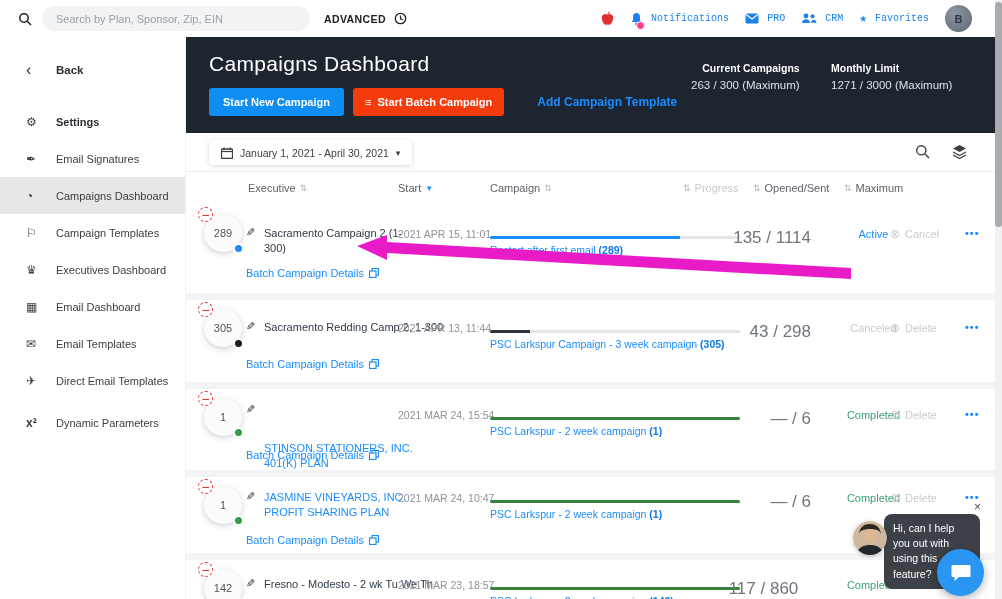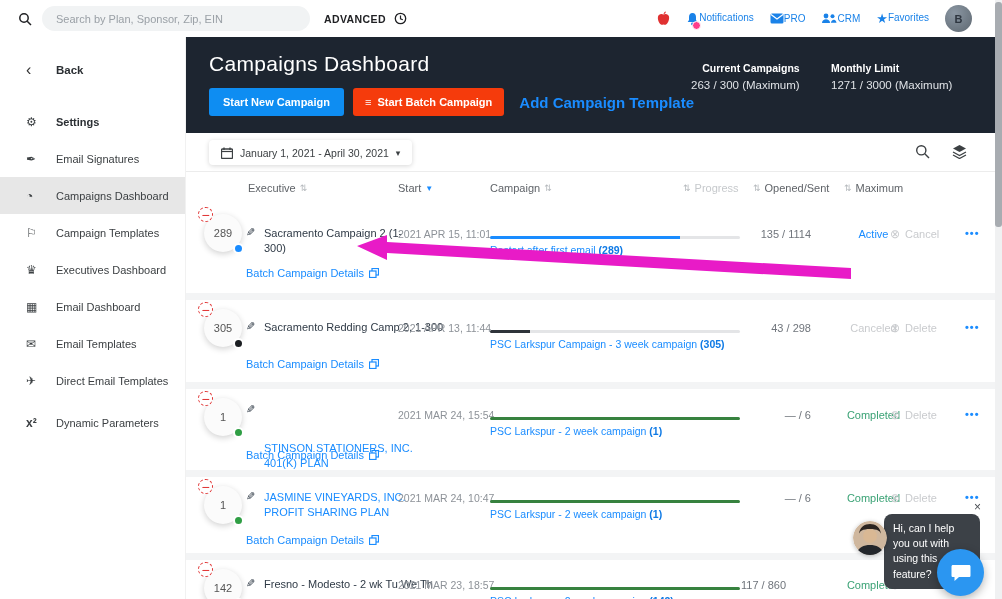--- a/index.html
+++ b/index.html
@@ -6,21 +6,21 @@
   html,body { width:1002px; height:599px; overflow:hidden; font-family:"Liberation Sans",sans-serif; background:#fff; position:relative; }
 
   
   .topbar { position:absolute; top:0; left:0; width:1002px; height:37px; background:#fff; display:flex; align-items:center; z-index:30; }
   .tb-search-icon { margin-left:18px; display:flex; }
   .tb-search-pill { margin-left:10px; width:268px; height:25px; border:none; outline:none; background:#f1f3f4; border-radius:13px; padding:0 14px; font-size:11px; color:#5f6368; font-family:"Liberation Sans",sans-serif; }
   .tb-search-pill::placeholder { color:#9aa0a6; }
   .tb-advanced { margin-left:14px; font-size:10.5px; font-weight:bold; color:#202124; letter-spacing:.4px; cursor:pointer; }
   .tb-clock { margin-left:8px; display:flex; }
   .tb-right { position:absolute; right:30px; top:0; height:37px; display:flex; align-items:center; gap:16px; }
-  .tb-item { display:flex; align-items:flex-start; gap:0; font-size:10px; color:#1a82e8; cursor:pointer; position:relative; }
+  .tb-item { display:flex; align-items:center; gap:8px; font-size:10px; color:#1a82e8; cursor:pointer; position:relative;font-family:Liberation Mono, monospace; }
   .tb-star { color:#1a82e8; font-size:13px; line-height:1; }
   .notif-dot { position:absolute; left:6px; top:9px; width:9px; height:9px; border-radius:50%; background:#ff3d8b; border:1px solid #fff; }
   .tb-avatar { width:27px; height:27px; border-radius:50%; background:radial-gradient(circle at 35% 30%, #8b97a3, #5d6770); color:#2e3640; font-size:11px; font-weight:bold; display:flex; align-items:center; justify-content:center; cursor:pointer; }
 
   
   .sidebar { position:absolute; top:37px; left:0; width:186px; height:562px; background:#fff; border-right:1px solid #f1f1f1; z-index:20; }
   .sb-back { display:flex; align-items:center; padding:24px 0 10px 26px; cursor:pointer; }
   .sb-back .chev { font-size:16px; color:#333; width:30px; }
   .sb-back .lbl { font-size:11.5px; font-weight:bold; color:#2b2f33; }
   .sb-item { display:flex; align-items:center; height:37px; padding-left:26px; cursor:pointer; }
@@ -32,21 +32,21 @@
 
   
   .main { position:absolute; top:37px; left:186px; width:809px; height:562px; background:#f3f4f5; overflow:hidden; }
 
   .page-header { height:96px; background:#1d2530; padding:15px 0 0 23px; position:relative; }
   .ph-title { color:#fff; font-size:21px; font-weight:300; letter-spacing:.3px; }
   .ph-buttons { display:flex; align-items:center; gap:9px; margin-top:12px; }
   .btn-blue { background:#0e8df2; color:#fff; border:none; font-size:11px; font-weight:bold; padding:8px 14px; border-radius:3px; cursor:pointer; font-family:"Liberation Sans",sans-serif; }
   .btn-red  { background:#f53b0c; color:#fff; border:none; font-size:11px; font-weight:bold; padding:8px 12px; border-radius:3px; cursor:pointer; display:flex; align-items:center; gap:6px; font-family:"Liberation Sans",sans-serif; }
   .btn-red .g { font-size:11px; }
-  .link-add { color:#1a8cff; font-size:15px; font-weight:bold; margin-left:6px; cursor:pointer; text-decoration:none; }
+  .link-add { color:#1a8cff; font-size:12px; font-weight:bold; margin-left:24px; cursor:pointer; text-decoration:none; }
   .ph-stat { position:absolute; top:25px; }
   .ph-stat .l { color:#fff; font-size:10.5px; font-weight:bold; }
   .ph-stat .v { color:#dfe2e6; font-size:11.5px; font-weight:300; margin-top:5px; }
   .stat-1 { left:505px;text-align:right; } .stat-2 { left:645px; }
 
   
   .filterbar { height:39px; background:#fff; border-bottom:1px solid #ececec; position:relative; }
   .date-pill { position:absolute; left:23px; top:7px; height:25px; background:#fff; border-radius:4px; box-shadow:0 1px 5px rgba(0,0,0,.16); display:flex; align-items:center; padding:0 12px; gap:7px; cursor:pointer; }
   .date-pill .txt { font-size:10.5px; color:#3c4043; }
   .date-pill .caret { font-size:9px; color:#3c4043; }
@@ -68,21 +68,21 @@
   .badge .dot { position:absolute; right:-2px; bottom:-2px; width:11px; height:11px; border-radius:50%; border:2px solid #fff; }
   .pencil { position:absolute; left:60px; font-size:11px; color:#2f3a46; transform:scaleX(-1); cursor:pointer; }
   .ename { position:absolute; left:78px; width:160px; font-size:11px; line-height:1.35; color:#2f3a46; cursor:default; }
   .ename.link { color:#1a8cff; cursor:pointer; }
   .batch { position:absolute; left:60px; font-size:11px; color:#1a8cff; text-decoration:none; cursor:pointer; display:flex; align-items:center; gap:5px; }
   .start { position:absolute; left:212px; font-size:10.5px; color:#8d9298; }
   .ptrack { position:absolute; left:304px; width:250px; height:3px; background:#e4e5e7; border-radius:2px; overflow:hidden; }
   .pfill { height:3px; }
   .clink { position:absolute; left:304px; font-size:10.5px; color:#1a8cff; text-decoration:none; cursor:pointer; }
   .clink b { color:#0f7ae5; }
-  .opened { position:absolute; left:530px; width:95px; text-align:right; font-size:11px; color:#70757c; }
+  .opened { position:absolute; left:530px; width:95px; text-align:right; font-size:17px; color:#70757c; }
   .status { position:absolute; left:645px; width:85px; text-align:center; font-size:11px; }
   .action { position:absolute; left:704px; width:76px; font-size:11px; color:#c9cbce; display:flex; gap:5px; align-items:center; cursor:pointer; }
   .action .x { font-size:12px; }
   .more { position:absolute; left:779px; font-size:11px; color:#1a8cff; letter-spacing:1px; font-weight:bold; cursor:pointer; }
 
   
   .anno { position:absolute; left:165px; top:198px; z-index:40; pointer-events:none; }
 
   
   .chat-close { position:absolute; left:974px; top:500px; font-size:12px; color:#4a4f54; cursor:pointer; z-index:50; }

